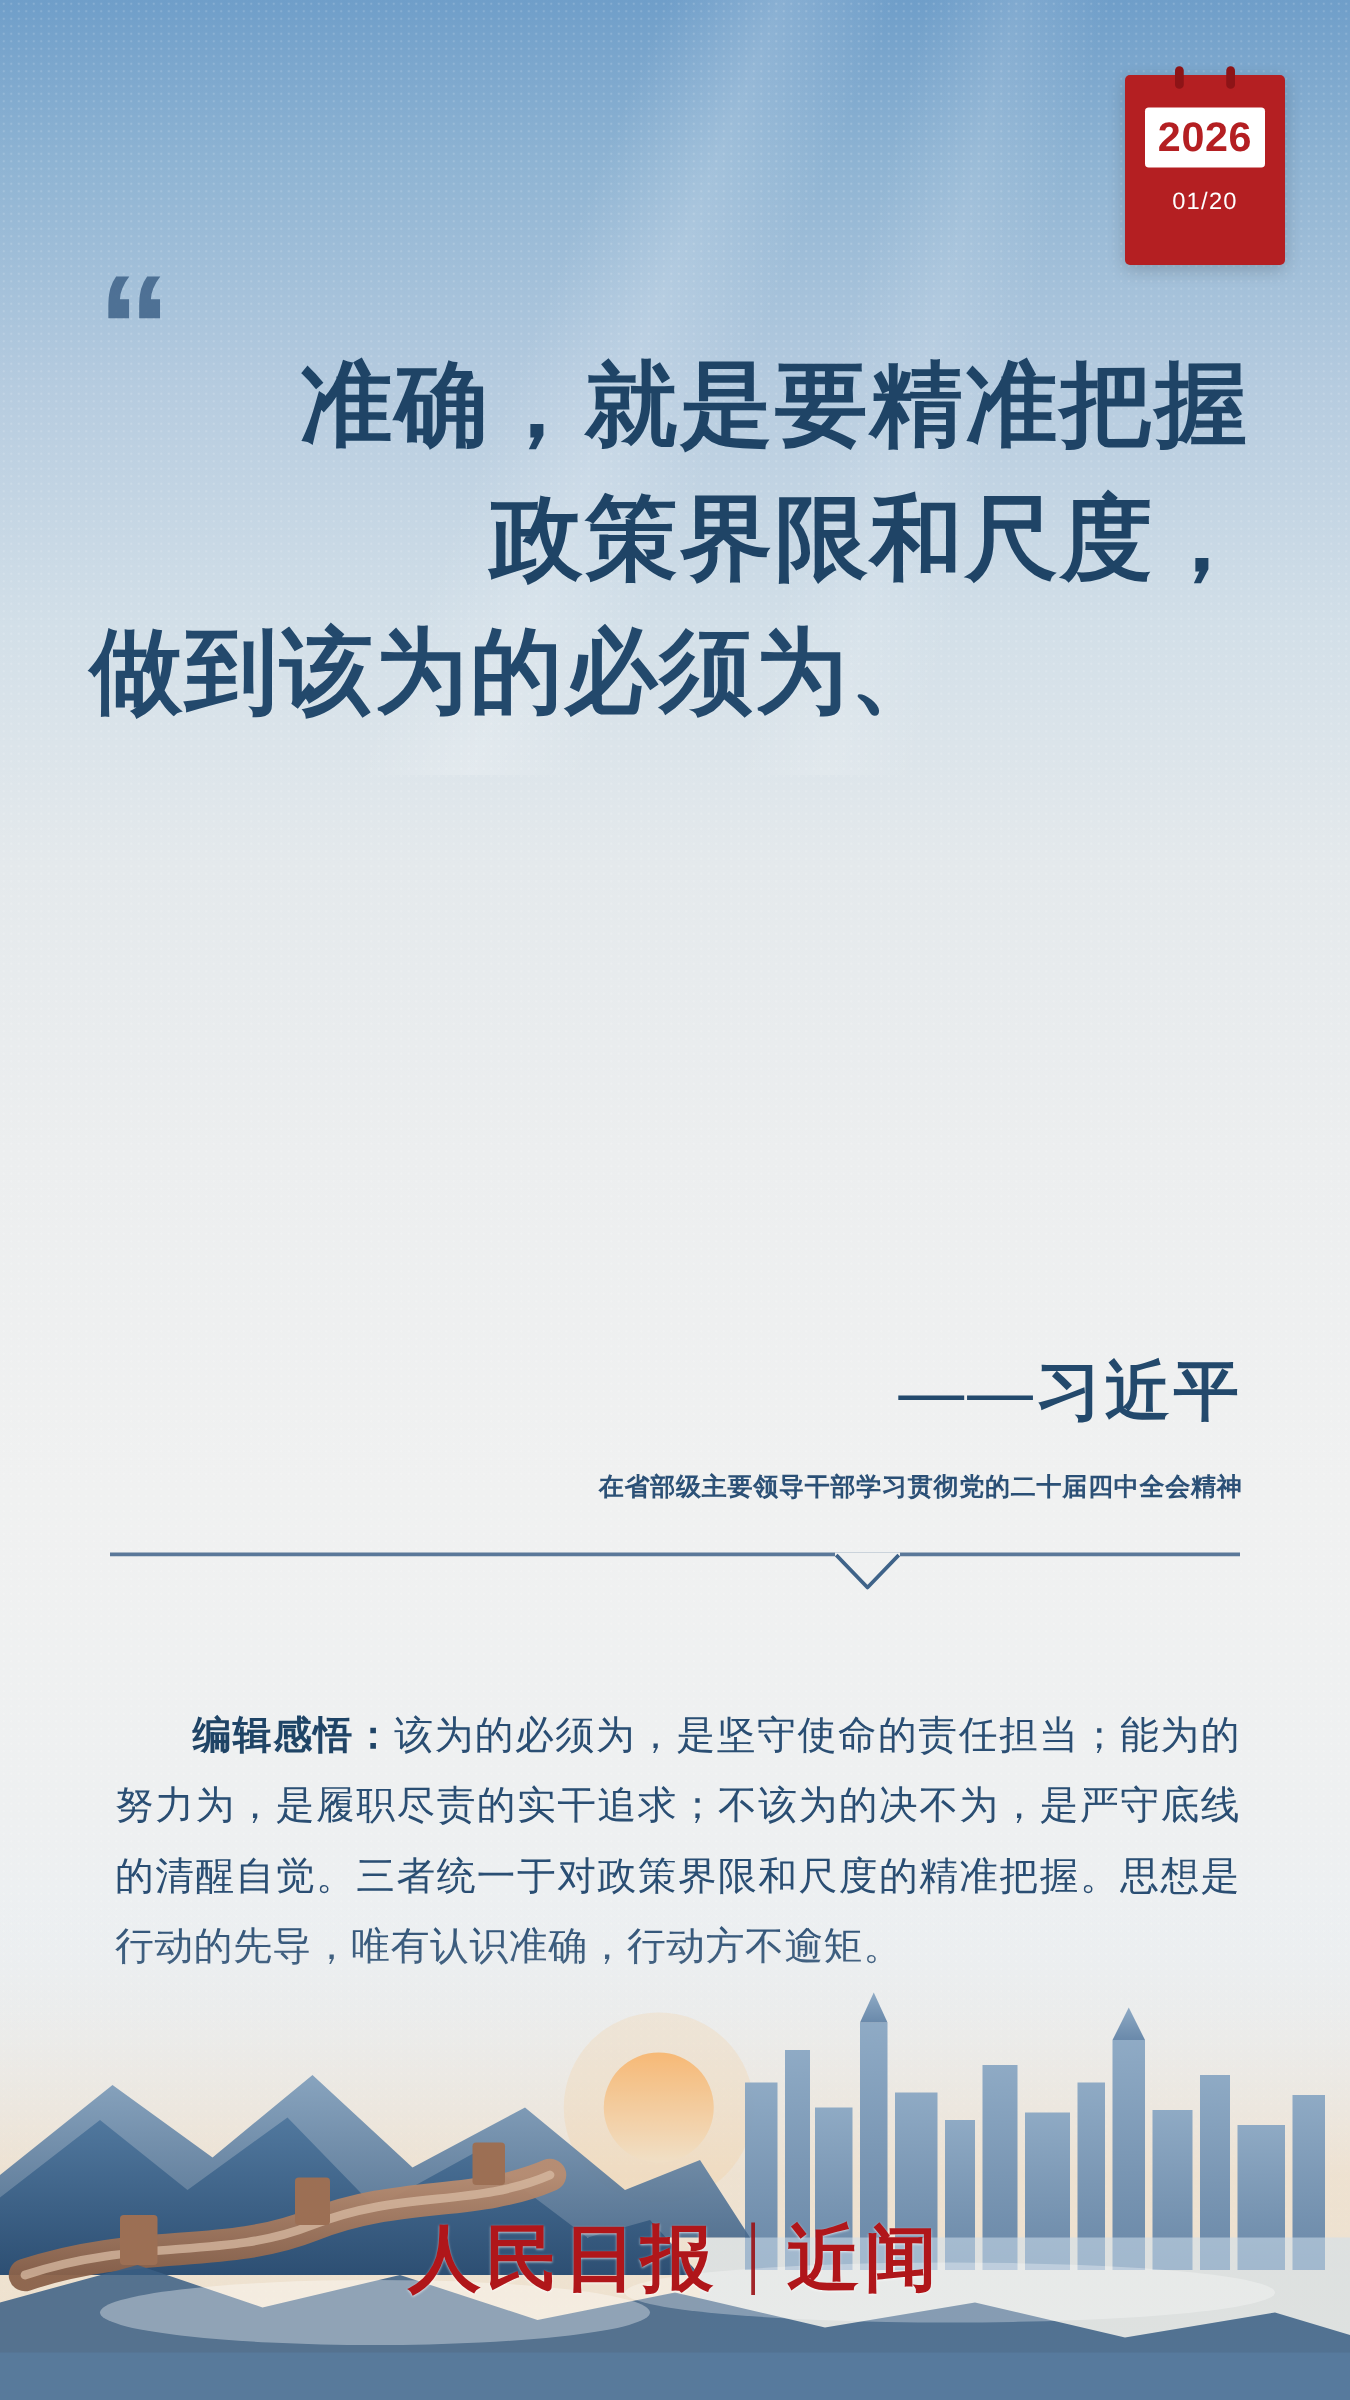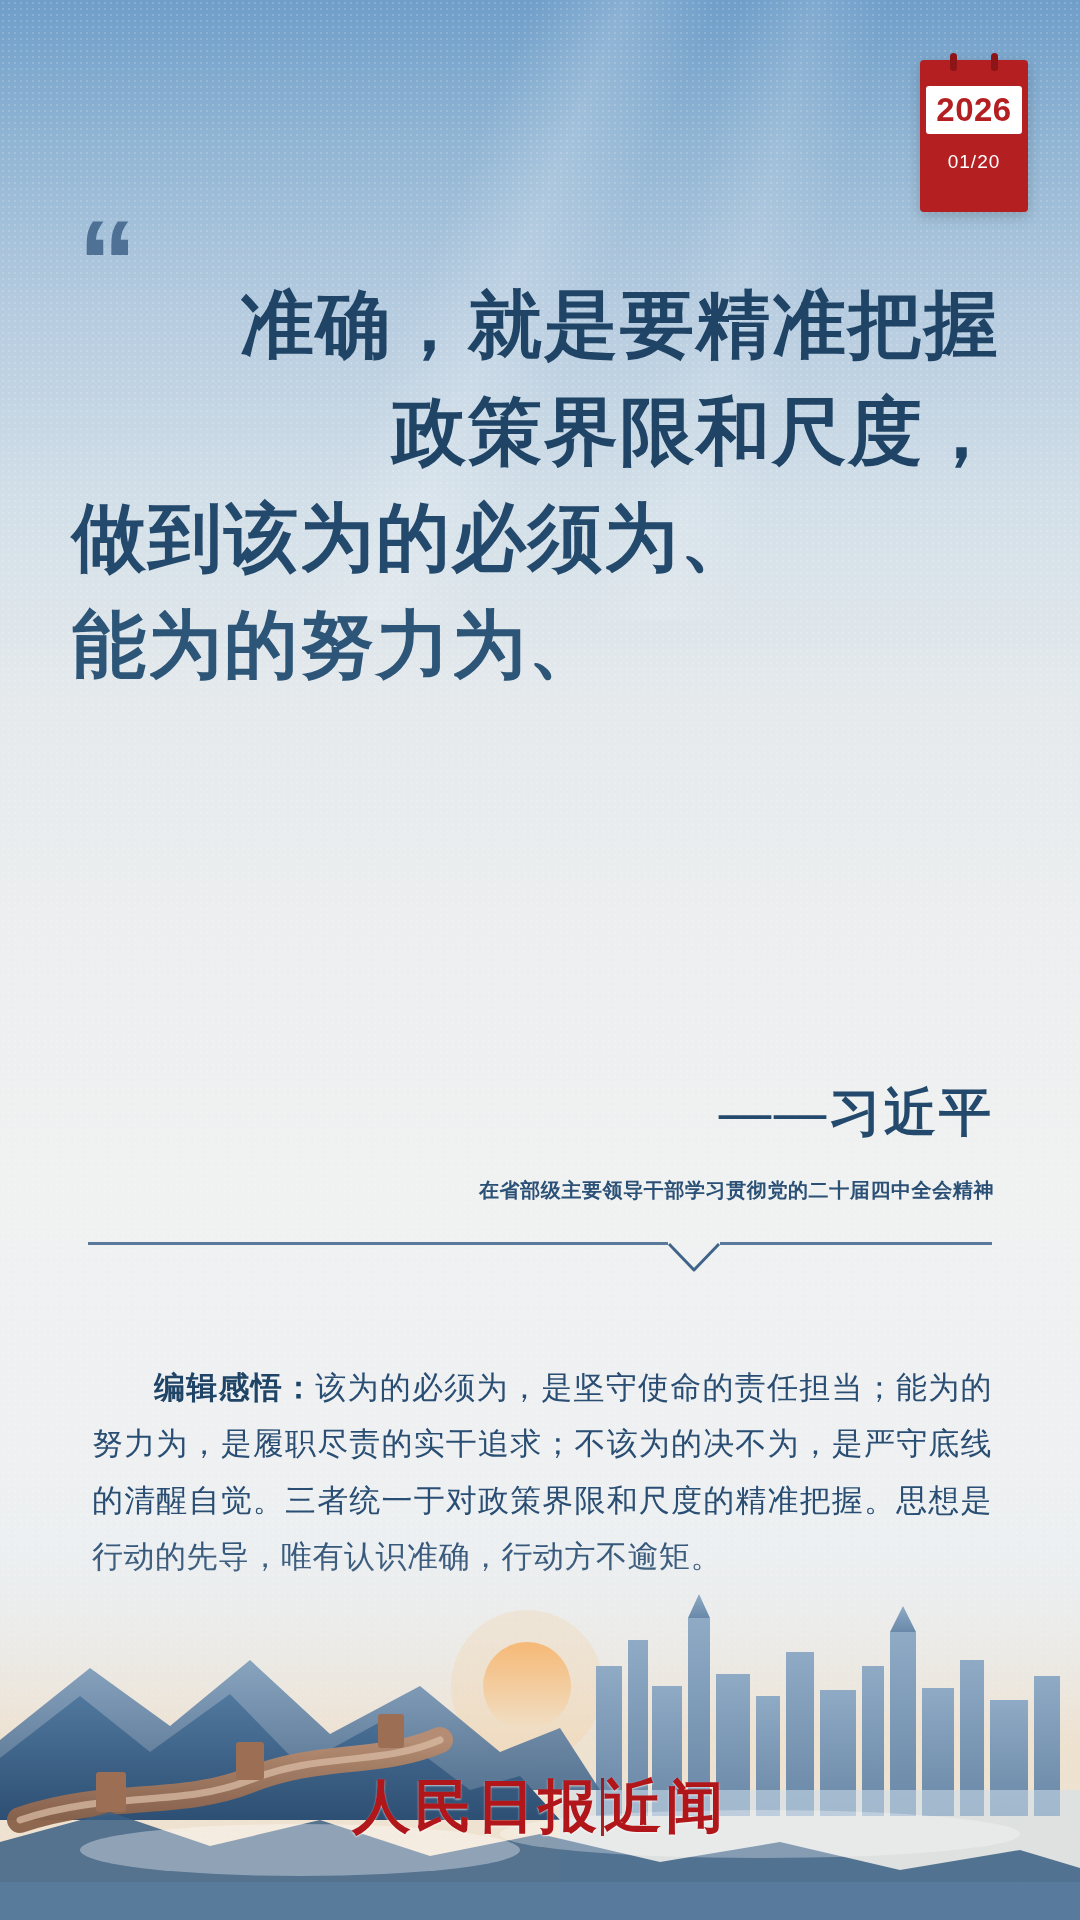--- a/index.html
+++ b/index.html
@@ -45,21 +45,21 @@
       linear-gradient(112deg, rgba(255,255,255,0.00) 40%, rgba(255,255,255,0.18) 47%, rgba(255,255,255,0.00) 54%),
       linear-gradient(104deg, rgba(255,255,255,0.00) 60%, rgba(255,255,255,0.12) 66%, rgba(255,255,255,0.00) 72%);
     pointer-events: none;
   }
 
   
   .calendar {
     position: absolute;
     top: 60px;
     right: 52px;
-    width: 108px;
+    width: 128px;
     height: 152px;
     background: #b41f22;
     border-radius: 4px;
     box-shadow: 0 4px 14px rgba(0,0,0,.18);
     display: flex;
     flex-direction: column;
     align-items: center;
     padding-top: 26px;
     box-sizing: border-box;
   }
@@ -217,20 +217,21 @@
   .bottom-art svg { display: block; width: 1080px; height: 430px; }
 
   
   .footer-logo {
     position: absolute;
     left: 0; right: 0;
     bottom: 74px;
     display: flex;
     align-items: center;
     justify-content: center;
+    gap: 26px;
   }
   .brand-left {
     font-family: "Liberation Serif", "DejaVu Serif", serif;
     font-weight: 700;
     font-size: 58px;
     color: #b0161a;
     letter-spacing: 4px;
     text-shadow: 0 1px 2px rgba(255,255,255,.7);
   }
   .brand-divider {
@@ -263,21 +264,20 @@
     <div class="cal-year">2026</div>
     <div class="cal-date">01/20</div>
   </div>
 
   <div class="quote-open">“</div>
 
   <div class="quote">
     <div class="quote-line">准确，就是要精准把握</div>
     <div class="quote-line">政策界限和尺度，</div>
     <div class="quote-line">做到该为的必须为、</div>
-    <div class="quote-line">能为的努力为、</div>
   </div>
 
   <div class="attribution">
     <div class="author">——习近平</div>
     <div class="source">
       <div>在省部级主要领导干部学习贯彻党的二十届四中全会精神</div>
     </div>
   </div>
 
   <div class="separator">

